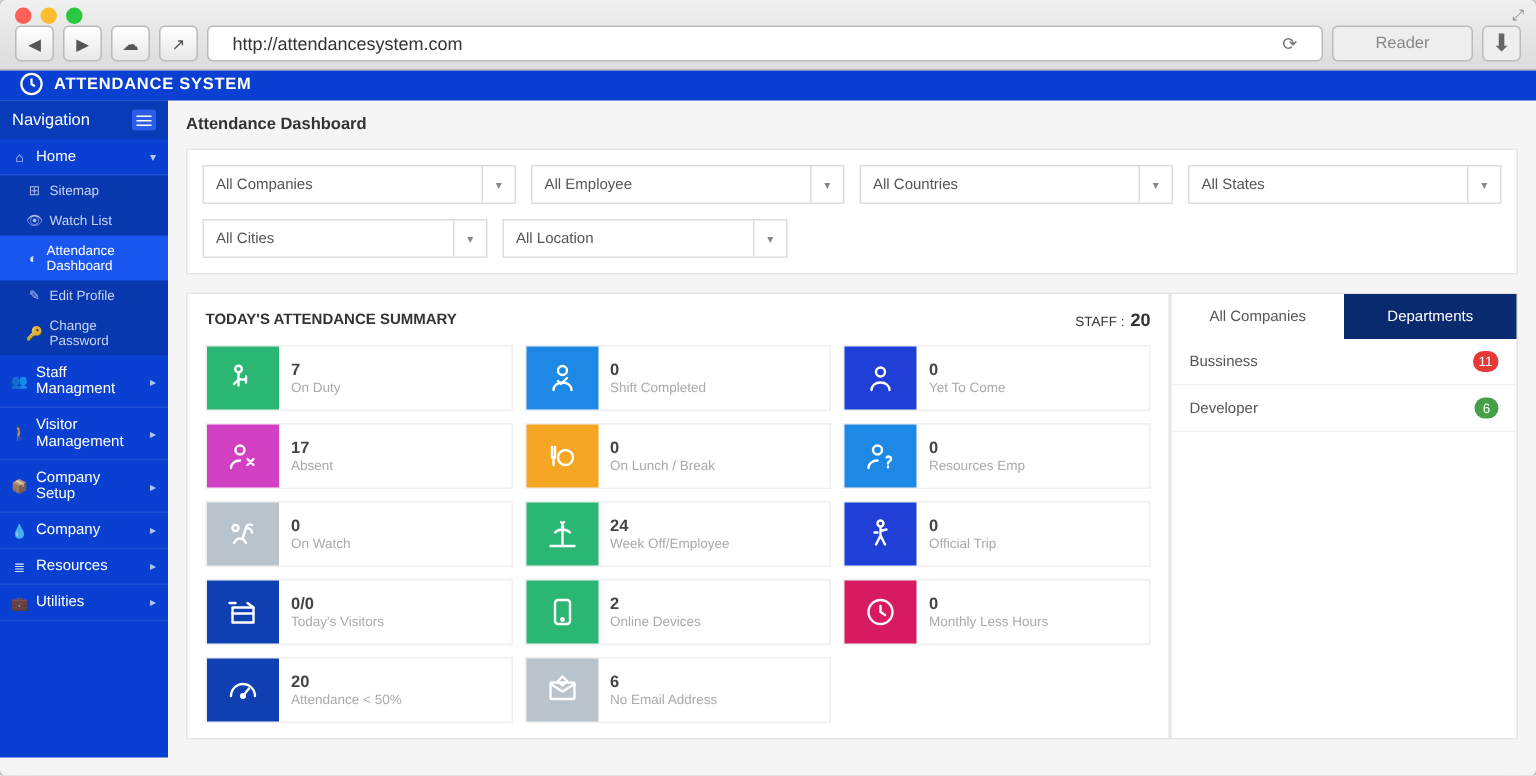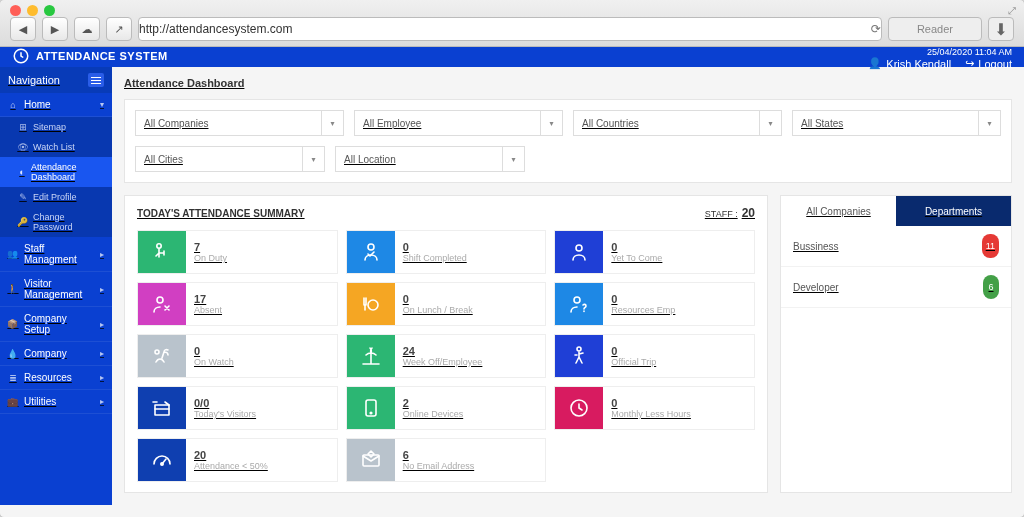--- a/index.html
+++ b/index.html
@@ -6,76 +6,76 @@
 body { background: #f5f5f5; width: 1024px; height: 517px; overflow: hidden; position: relative; }
 
 
 .browser-chrome { height: 47px; background: linear-gradient(#f0f0f0,#dcdcdc); border-bottom: 1px solid #bbb; display: flex; align-items: center; padding: 0 10px; gap: 6px; }
 .traffic-lights { position: absolute; top: 5px; left: 10px; display: flex; gap: 6px; }
 .tl { width: 11px; height: 11px; border-radius: 50%; }
 .tl.red { background: #ff5f57; } .tl.yellow { background: #febc2e; } .tl.green { background: #28c840; }
 .expand-icon { position: absolute; top: 5px; right: 8px; color: #888; font-size: 10px; }
 .chrome-row { display: flex; align-items: center; gap: 6px; width: 100%; margin-top: 12px; }
 .nav-btn { width: 26px; height: 24px; border: 1px solid #bbb; border-radius: 4px; background: linear-gradient(#fff,#e8e8e8); display: flex; align-items: center; justify-content: center; font-size: 11px; color: #555; cursor: pointer; }
-.url-bar { flex: 1; height: 24px; background: #fff; border: 1px solid #bbb; border-radius: 4px; padding: 0 0; font-size: 12px; color: #333; display: flex; align-items: center; }
+.url-bar { flex: 1; height: 24px; background: #fff; border: 1px solid #bbb; border-radius: 4px; padding: 0 16px; font-size: 12px; color: #333; display: flex; align-items: center; }
 .url-bar .refresh { margin-left: auto; color: #777; }
 .reader-btn { padding: 0 28px; height: 24px; border: 1px solid #bbb; border-radius: 4px; background: #eee; font-size: 11px; color: #888; display: flex; align-items: center; }
 .dl-btn { width: 26px; height: 24px; border: 1px solid #bbb; border-radius: 4px; background: #eee; display: flex; align-items: center; justify-content: center; color: #666; }
 
 
 .app-header { height: 20px; background: #0a40d1; color: #fff; display: flex; align-items: flex-start; padding: 0 12px; font-size: 11px; }
 .app-logo { display: flex; align-items: center; gap: 6px; font-weight: bold; letter-spacing: 0.5px; }
 .app-logo svg { width: 18px; height: 18px; }
 .app-header .spacer { flex: 1; }
 .header-dt { font-size: 9px; text-align: right; }
 .header-user { display: flex; align-items: center; gap: 4px; margin-left: 18px; }
 .header-logout { display: flex; align-items: center; gap: 4px; margin-left: 14px; cursor: pointer; }
 
 
-.app-body { display: flex; height: 438px; text-decoration: underline; }
+.app-body { display: flex; height: 438px; }
 .sidebar { width: 112px; background: #0a40d1; color: #fff; font-size: 10px; }
 .nav-header { background: #083bb8; padding: 6px 8px; display: flex; align-items: center; justify-content: space-between; font-size: 11px; }
 .nav-toggle { width: 16px; height: 14px; background: #2a5de8; border-radius: 2px; display: flex; flex-direction: column; justify-content: center; gap: 2px; padding: 2px 3px; }
 .nav-toggle span { height: 1px; background: #fff; }
 .nav-item { padding: 6px 8px; display: flex; align-items: center; gap: 6px; cursor: pointer; position: relative; }
 .nav-item.top { background: #0a40d1; border-bottom: 1px solid rgba(255,255,255,0.08); }
 .nav-item .chev { margin-left: auto; font-size: 8px; opacity: 0.7; }
 .sub-items { background: #0838b0; }
 .sub-item { padding: 5px 8px 5px 18px; display: flex; align-items: center; gap: 5px; font-size: 9px; color: #c8d4f5; cursor: pointer; }
 .sub-item.active { background: #1956f0; color: #fff; }
 .nav-icon { width: 10px; height: 10px; display: inline-flex; align-items: center; justify-content: center; font-size: 9px; opacity: 0.85; }
 
 
 .main { flex: 1; padding: 10px 12px; overflow: hidden; }
 .page-title { font-size: 11px; font-weight: bold; color: #333; margin-bottom: 10px; }
 .filter-panel { background: #fff; padding: 10px; border: 1px solid #e5e5e5; display: flex; flex-wrap: wrap; gap: 10px; }
 .filter-select { flex: 1 1 180px; min-width: 150px; height: 26px; border: 1px solid #ddd; background: #fff; display: flex; align-items: center; padding: 0 8px; font-size: 10px; color: #555; position: relative; cursor: pointer; }
 .filter-select .dd { position: absolute; right: 0; top: 0; bottom: 0; width: 22px; border-left: 1px solid #ddd; display: flex; align-items: center; justify-content: center; font-size: 8px; color: #888; }
 
-.content-row { display: flex; gap: 12px; margin-top: 12px; }
+.content-row { display: flex; margin-top: 12px; }
 .summary-panel { flex: 1; background: #fff; border: 1px solid #e5e5e5; padding: 10px 12px; }
 .summary-head { display: flex; align-items: center; justify-content: space-between; font-size: 10px; font-weight: bold; color: #333; margin-bottom: 10px; }
 .staff-count { font-size: 12px; }
 .staff-lbl { font-weight: normal; font-size: 9px; margin-right: 4px; text-align: right; }
 
 .cards { display: grid; grid-template-columns: repeat(3, 1fr); gap: 8px; }
 .card { height: 44px; border: 1px solid #eee; display: flex; align-items: center; background: #fff; }
 .card-icon { width: 48px; height: 100%; display: flex; align-items: center; justify-content: center; color: #fff; }
 .card-icon svg { width: 24px; height: 24px; }
 .card-body { padding-left: 8px; }
 .card-val { font-size: 11px; font-weight: bold; color: #444; }
 .card-lbl { font-size: 9px; color: #aaa; }
 
 
 .dept-panel { width: 232px; background: #fff; border: 1px solid #e5e5e5; }
 .dept-tabs { display: flex; height: 30px; font-size: 10px; color: #555; }
 .dept-tab { flex: 1; display: flex; align-items: center; justify-content: center; cursor: pointer; }
 .dept-tab.active { background: #092a6e; color: #fff; }
 .dept-row { display: flex; align-items: center; justify-content: space-between; padding: 8px 12px; font-size: 10px; color: #555; border-bottom: 1px solid #f2f2f2; }
-.badge { min-width: 16px; height: 24px; border-radius: 8px; color: #fff; font-size: 9px; display: flex; align-items: center; justify-content: center; padding: 0 4px; }
+.badge { min-width: 16px; height: 14px; border-radius: 8px; color: #fff; font-size: 9px; display: flex; align-items: center; justify-content: center; padding: 0 4px; }
 .badge.red { background: #e53935; } .badge.green { background: #43a047; }
 
 .shadow-frame { position: absolute; inset: 0; pointer-events: none; box-shadow: 0 0 0 1px rgba(0,0,0,0.15), 0 4px 20px rgba(0,0,0,0.25); border-radius: 4px; }
 </style>
 </head>
 <body>
 
 <div class="browser-chrome">
   <div class="traffic-lights">
     <div class="tl red"></div>
@@ -101,33 +101,20 @@
 
 <div class="app-header">
   <div class="app-logo">
     <svg viewBox="0 0 24 24" fill="none" stroke="#fff" stroke-width="2">
         <circle cx="12" cy="12" r="9"></circle>
         <path d="M12 7v5l3 2"></path>
       </svg>
     <span>ATTENDANCE SYSTEM</span>
   </div>
   <div class="spacer"></div>
-  <div>
-    <div class="header-dt">25/04/2020 11:04 AM</div>
-    <div style="display:flex;align-items:center;">
-      <div class="header-user">
-        <span>👤</span>
-        <span>Krish Kendall</span>
-      </div>
-      <div class="header-logout">
-        <span>↪</span>
-        <span>Logout</span>
-      </div>
-    </div>
-  </div>
 </div>
 
 <div class="app-body">
 
   <div class="sidebar">
     <div class="nav-header">
       <span>Navigation</span>
       <div class="nav-toggle">
           <span></span>
           <span></span>

